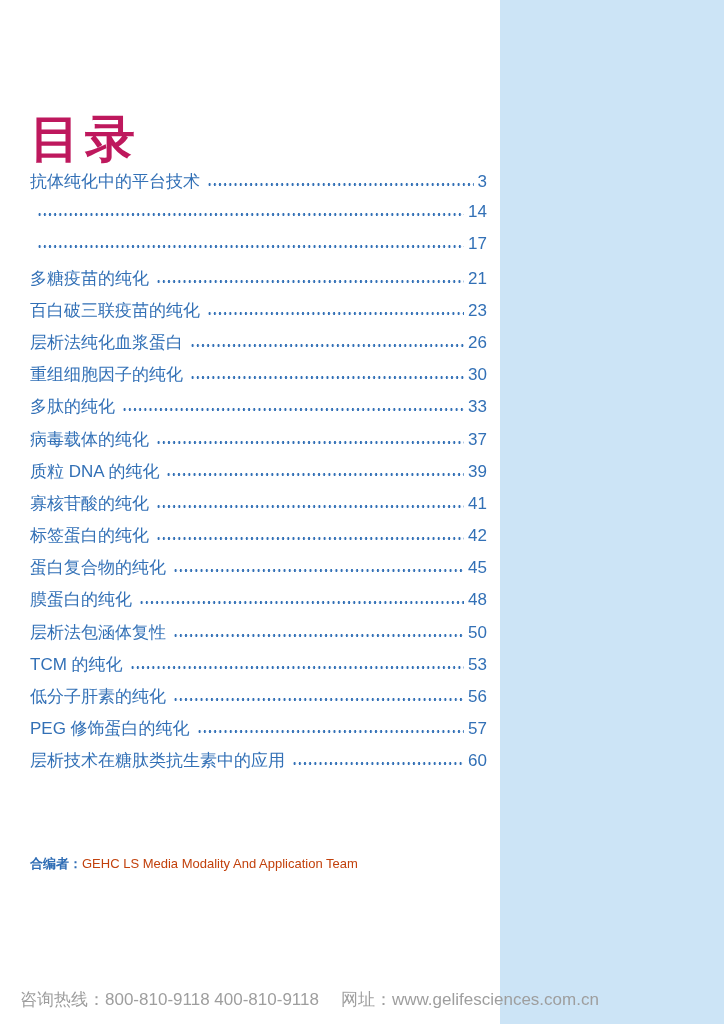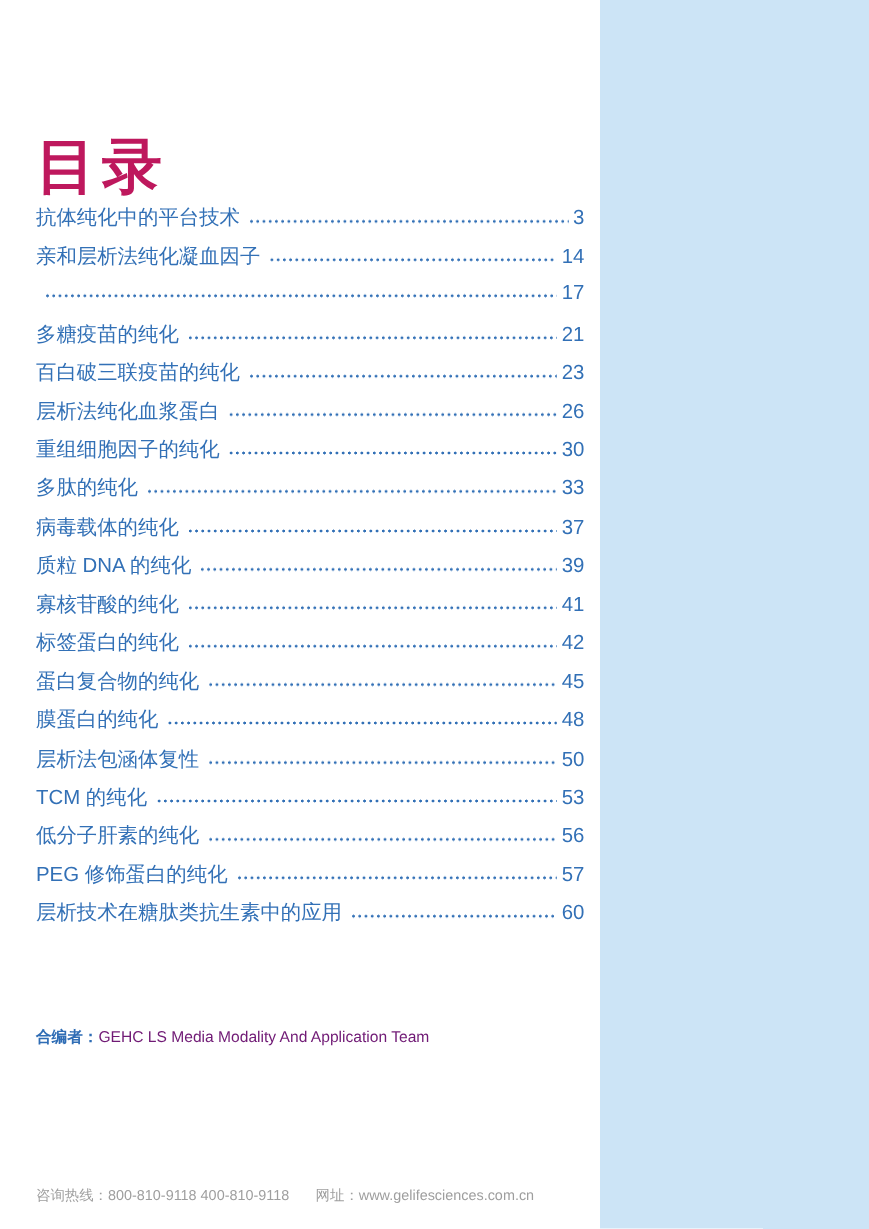--- a/index.html
+++ b/index.html
@@ -70,28 +70,28 @@
     top: 855px;
     left: 30px;
     font-size: 13px;
   }
   .editor-label {
     color: #2f6db5;
     font-weight: 700;
     text-align: center;
   }
   .editor-value {
-    color: #701a75;
+    color: #c2410c;
     font-weight: 400;
   }
   .footer {
     position: absolute;
     top: 988px;
-    left: 30px;
-    font-size: 12px;
+    left: 20px;
+    font-size: 17px;
     color: #9e9e9e;
     white-space: nowrap;
   }
   .footer .gap {
     display: inline-block;
     width: 22px;
   }
 </style>
 </head>
 <body>
@@ -102,21 +102,20 @@
 
   <h1 class="page-title">目录</h1>
 
   <div class="toc">
       <div class="toc-row">
         <span class="toc-label">抗体纯化中的平台技术</span>
         <span class="leader"></span>
         <span class="toc-page">3</span>
       </div>
       <div class="toc-row">
-        <span class="toc-label">亲和层析法纯化凝血因子</span>
         <span class="leader"></span>
         <span class="toc-page">14</span>
       </div>
       <div class="toc-row">
         <span class="leader"></span>
         <span class="toc-page">17</span>
       </div>
       <div class="toc-row">
         <span class="toc-label">多糖疫苗的纯化</span>
         <span class="leader"></span>

